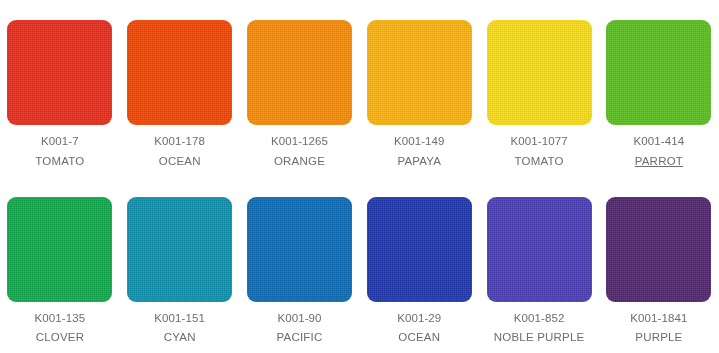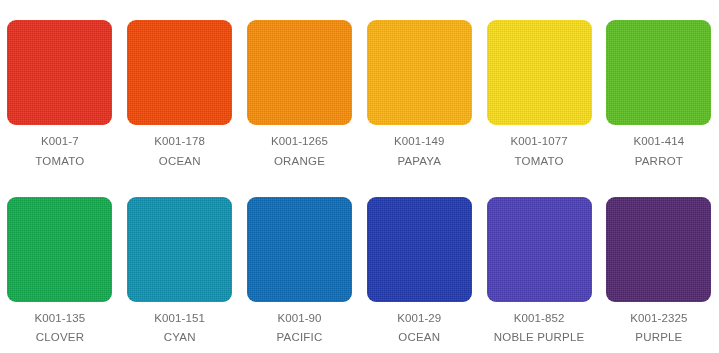--- a/index.html
+++ b/index.html
@@ -101,21 +101,21 @@
       <div class="swatch-chip" style="background: rgb(248, 219, 25);"></div>
       <div class="swatch-labels">
         <div class="swatch-code" style="color: rgb(109, 109, 109);">K001-1077</div>
         <div class="swatch-name" style="color: rgb(109, 109, 109);">TOMATO</div>
       </div>
     </div>
     <div class="swatch-cell">
       <div class="swatch-chip" style="background: rgb(92, 190, 34);"></div>
       <div class="swatch-labels">
         <div class="swatch-code" style="color: rgb(109, 109, 109);">K001-414</div>
-        <div class="swatch-name" style="color: rgb(109, 109, 109);">PARROT</div>
+        <div class="swatch-name" style="color: rgb(109, 109, 109); text-decoration: underline;">PARROT</div>
       </div>
     </div>
     <div class="swatch-cell">
       <div class="swatch-chip" style="background: rgb(20, 169, 79);"></div>
       <div class="swatch-labels">
         <div class="swatch-code" style="color: rgb(109, 109, 109);">K001-135</div>
         <div class="swatch-name" style="color: rgb(109, 109, 109);">CLOVER</div>
       </div>
     </div>
     <div class="swatch-cell">
@@ -142,17 +142,17 @@
     <div class="swatch-cell">
       <div class="swatch-chip" style="background: rgb(75, 64, 181);"></div>
       <div class="swatch-labels">
         <div class="swatch-code" style="color: rgb(109, 109, 109);">K001-852</div>
         <div class="swatch-name" style="color: rgb(109, 109, 109);">NOBLE PURPLE</div>
       </div>
     </div>
     <div class="swatch-cell">
       <div class="swatch-chip" style="background: rgb(82, 40, 110);"></div>
       <div class="swatch-labels">
-        <div class="swatch-code" style="color: rgb(109, 109, 109);">K001-2325</div>
+        <div class="swatch-code" style="color: rgb(109, 109, 109);">K001-1841</div>
         <div class="swatch-name" style="color: rgb(109, 109, 109);">PURPLE</div>
       </div>
     </div>
   </div>
 
 </body></html>

